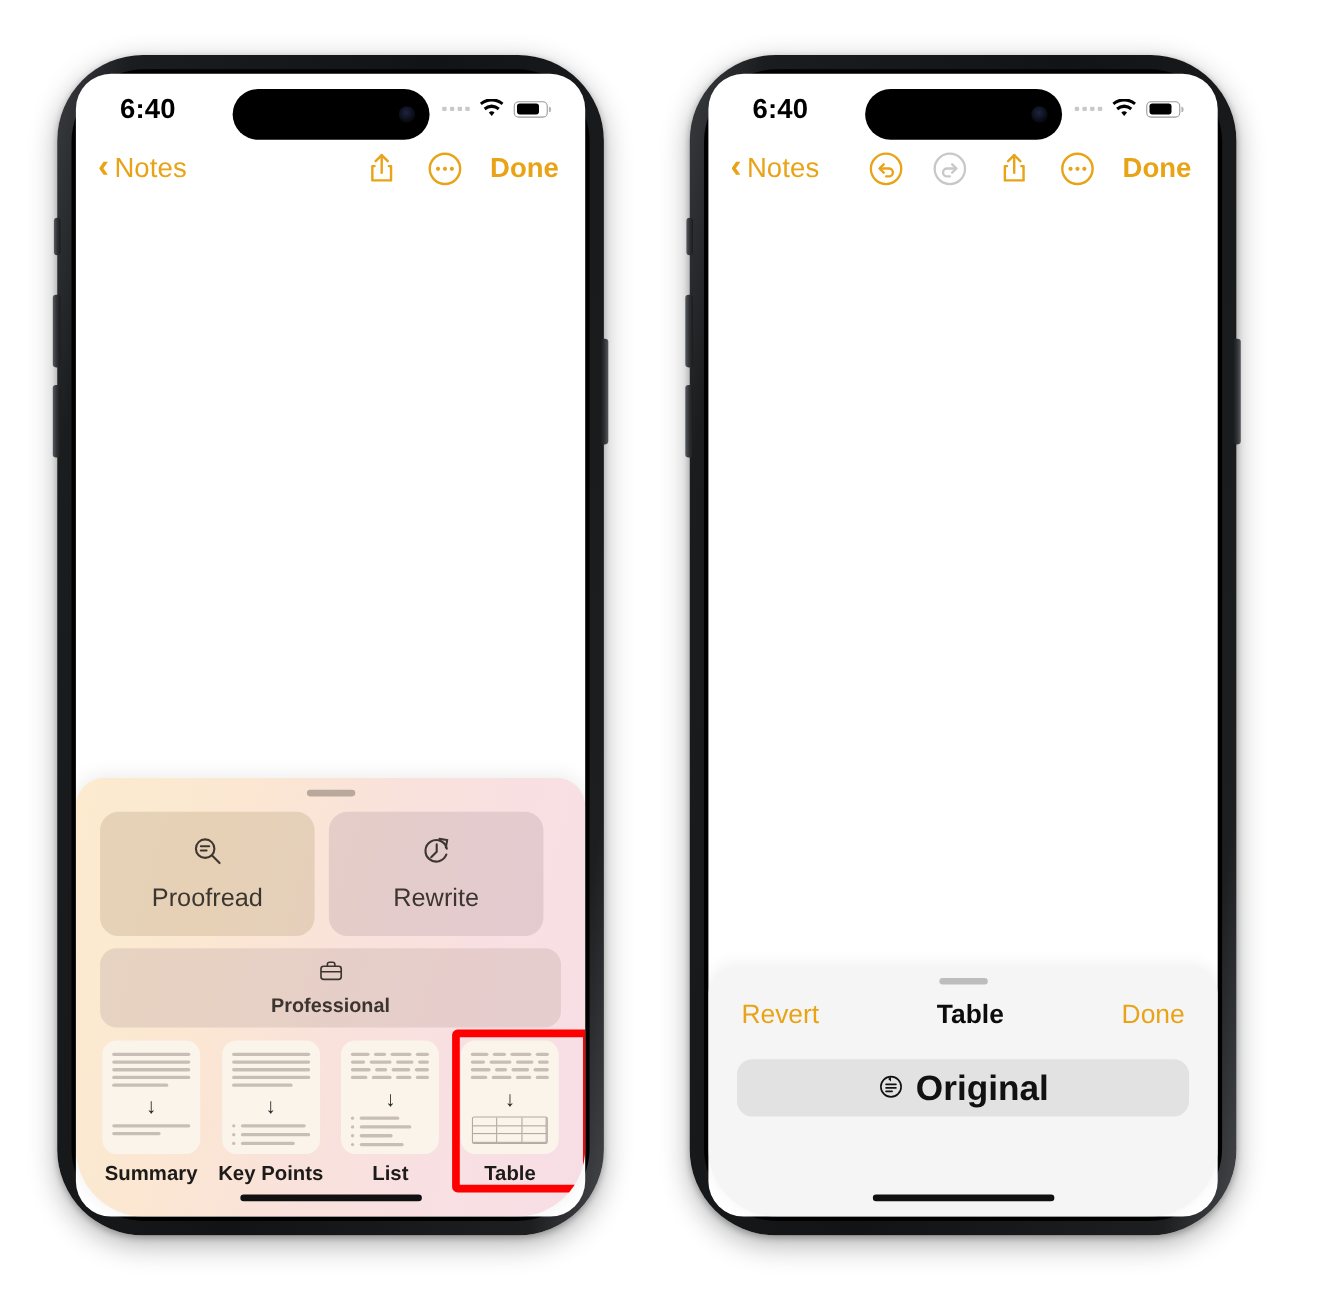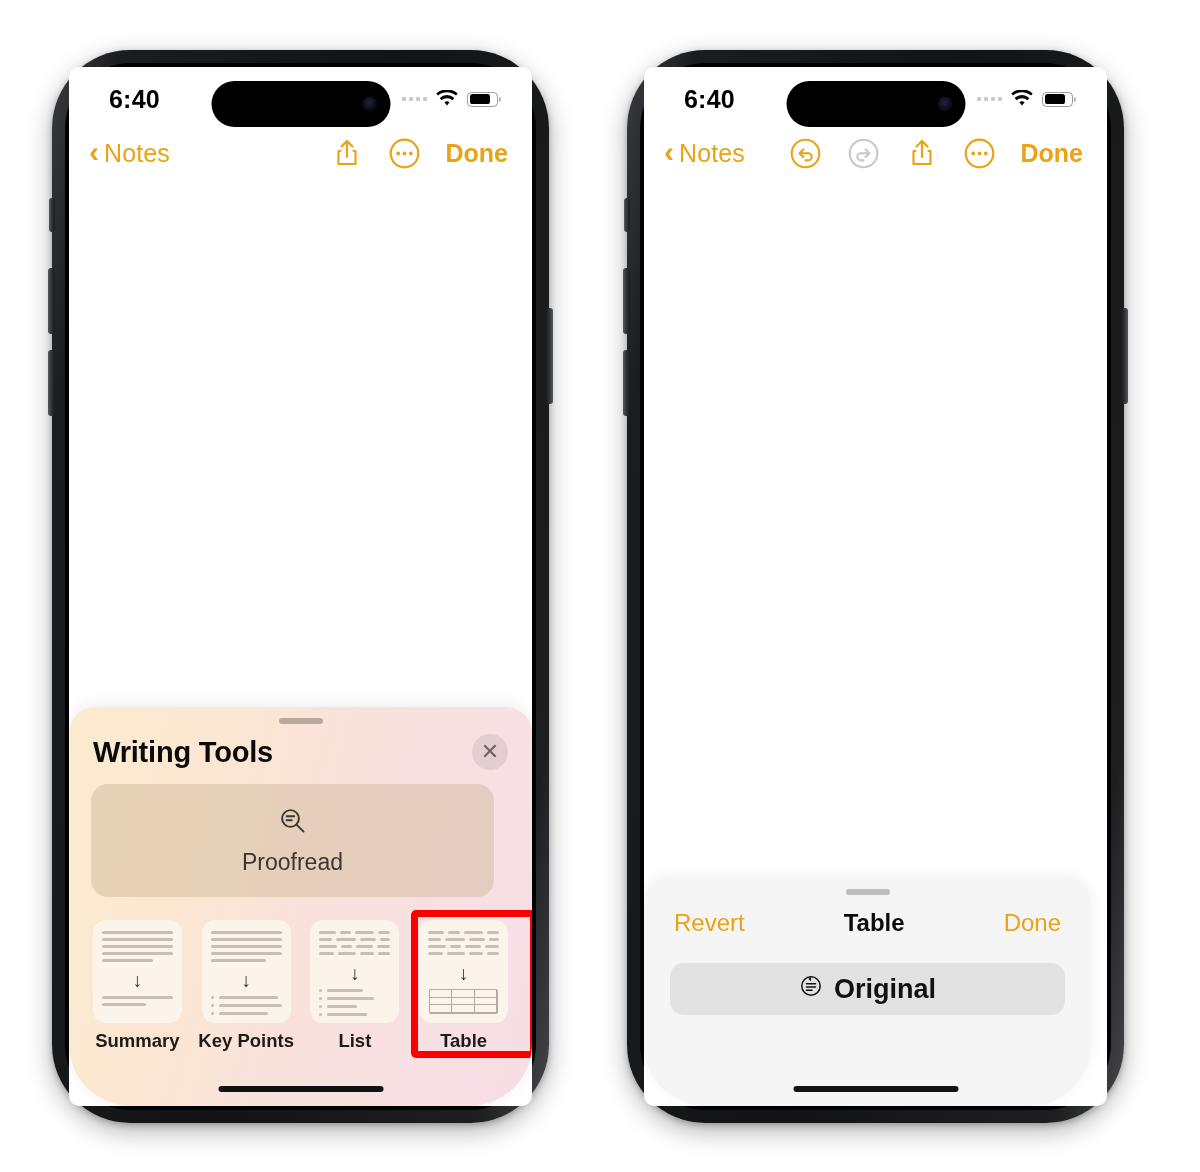--- a/index.html
+++ b/index.html
@@ -25,21 +25,21 @@
 
   .bezel {
     width: 100%; height: 100%;
     border-radius: 66px;
     background: #000;
     padding: 4px;
   }
   .screen {
     position: relative;
     width: 100%; height: 100%;
-    border-radius: 10px;
+    border-radius: 32px;
     background: #ffffff;
     overflow: hidden;
   }
 
   
   .btn-side {
     position: absolute;
     background: linear-gradient(90deg,#55585d,#2c2e31 55%,#1a1b1d);
     border-radius: 3px;
   }
@@ -179,33 +179,33 @@
   .arrow-dn { font-size: 19px; color: #2b2b2b; line-height: 1; margin: 5px 0 6px; font-weight: 700; }
   .mini-table { width: 69px; height: 33px; border: 1.4px solid #b3aaa2; border-radius: 2px;
                 display: grid; grid-template-columns: 1fr 1fr 1fr; grid-template-rows: 1fr 1fr 1fr; }
   .mini-table div { border-right: 1.2px solid #b3aaa2; border-bottom: 1.2px solid #b3aaa2; }
   .bullet-row { display:flex; align-items:center; gap:5px; margin-bottom:5px; }
   .bullet-row .dot { width:3px; height:3px; border-radius:50%; background:#c7bfb6; flex:0 0 auto;}
   .bullet-row .s { height:3px; background:#c7bfb6; border-radius:2px; }
 
   
   .tbl-sheet {
-    position: absolute; left: 0; right: 16px; bottom: 0; height: 227px;
+    position: absolute; left: 0; right: 0; bottom: 0; height: 227px;
     background: #F5F5F5; border-radius: 24px 24px 62px 62px; z-index: 10;
     box-shadow: 0 -3px 14px rgba(0,0,0,.06);
   }
   .tbl-grabber { width: 44px; height: 6px; border-radius: 3px; background: #bdbdbd; margin: 10px auto 0; }
   .tbl-head { display:flex; align-items: center; padding: 14px 30px 0 30px; }
   .tbl-revert { font-size: 24px; color: #E8A317; }
   .tbl-title { flex: 1; text-align: center; font-size: 24px; font-weight: 700; color: #0c0c0c; }
   .tbl-done { font-size: 24px; color: #E8A317; font-weight: 400; }
   .orig-btn {
     margin: 26px 26px 0 26px; height: 52px; border-radius: 14px; background: #E2E2E2;
     display: flex; align-items: center; justify-content: center; gap: 11px;
-    font-size: 27px; font-weight: 700; color: #111;
+    font-size: 32px; font-weight: 700; color: #111;
   }
   .feedback {
     margin-top: 26px; display: flex; align-items: center; justify-content: center; gap: 16px;
     font-size: 24px; color: #8e8e93;
   }
   .thumb { color: #E8A317; display:flex; align-items:center; }
 </style>
 </head>
 <body>
 
@@ -272,39 +272,55 @@
         <div class="note-body">
           <div class="ghost-text">
             <div>presses. Or Wednesday, incorporate a yoga</div>
 
           </div>
 
         </div>
 
         <div class="wt-sheet">
           <div class="grabber"></div>
-          <div class="wt-head">
-            <span class="wt-title">Writing Tools</span>
-            <span class="wt-close">✕</span>
-          </div>
 
           <div class="wt-row1">
             <div class="big-card a">
               <span>
                 <svg width="30" height="30" viewBox="0 0 30 30" fill="none" stroke="#3c3630" stroke-width="1.9" stroke-linecap="round">
                     <circle cx="12.5" cy="12.5" r="8.4"></circle>
                     <path d="M18.8 18.8L25.6 25.6"></path>
                     <path d="M8.6 10.3h7.6M8.6 14.2h5.2"></path>
                   </svg>
               </span>
               <span class="lbl">Proofread</span>
             </div>
+            <div class="big-card b">
+              <span>
+                <svg width="30" height="30" viewBox="0 0 30 30" fill="none" stroke="#3c3630" stroke-width="1.9" stroke-linecap="round">
+                    <path d="M24.2 12.5a9.8 9.8 0 1 0-.4 5.3"></path>
+                    <path d="M17.5 3.6l7 1.1-1.2 6.8"></path>
+                    <path d="M15 8.6v6.7l-5 5"></path>
+                  </svg>
+              </span>
+              <span class="lbl">Rewrite</span>
+            </div>
           </div>
 
           <div class="wt-row2">
+            <div class="small-card b">
+              <span>
+                <svg width="24" height="24" viewBox="0 0 24 24" fill="none" stroke="#3b342f" stroke-width="1.5" stroke-linejoin="round">
+                    <rect x="2.8" y="7.4" width="18.4" height="12" rx="2.4"></rect>
+                    <path d="M8.6 7.4V5.8a2 2 0 0 1 2-2h2.8a2 2 0 0 1 2 2v1.6"></path>
+                    <path d="M2.8 12.4h18.4"></path>
+                  </svg>
+              </span>
+              <span class="lbl">Professional</span>
+            </div>
           </div>
 
           <div class="wt-row3">
             <div class="tile-divider"></div>
 
             <div class="tool-tile">
               <div class="tile-art">
                 <div style="width:100%">
                   <div class="ln" style="width:100%"></div>
                     <div class="ln" style="width:100%"></div>

